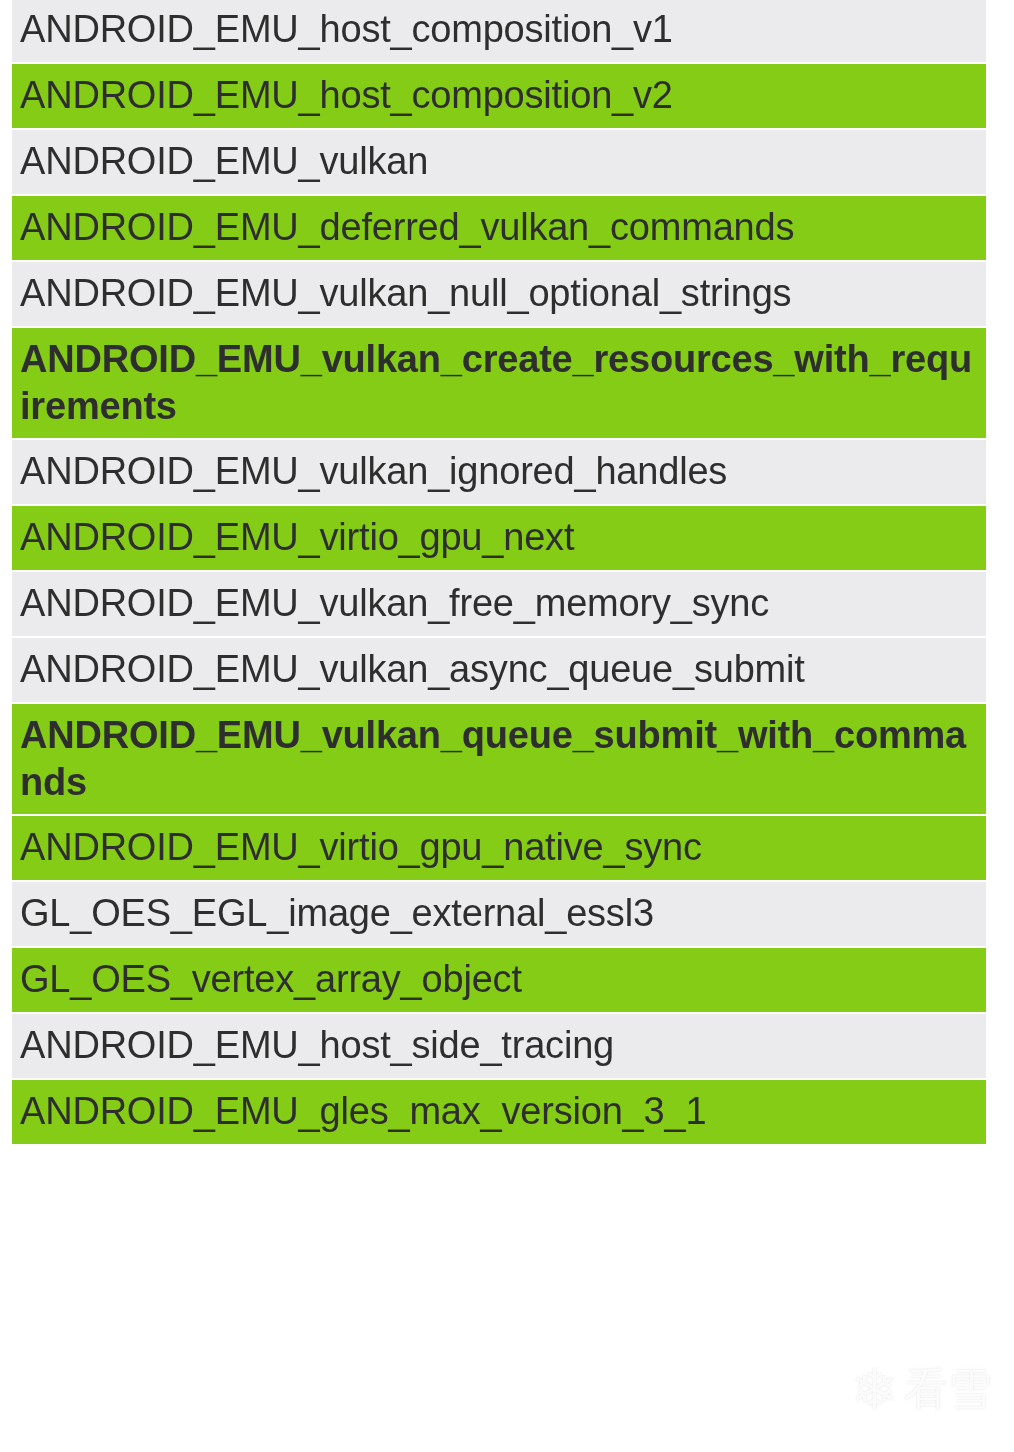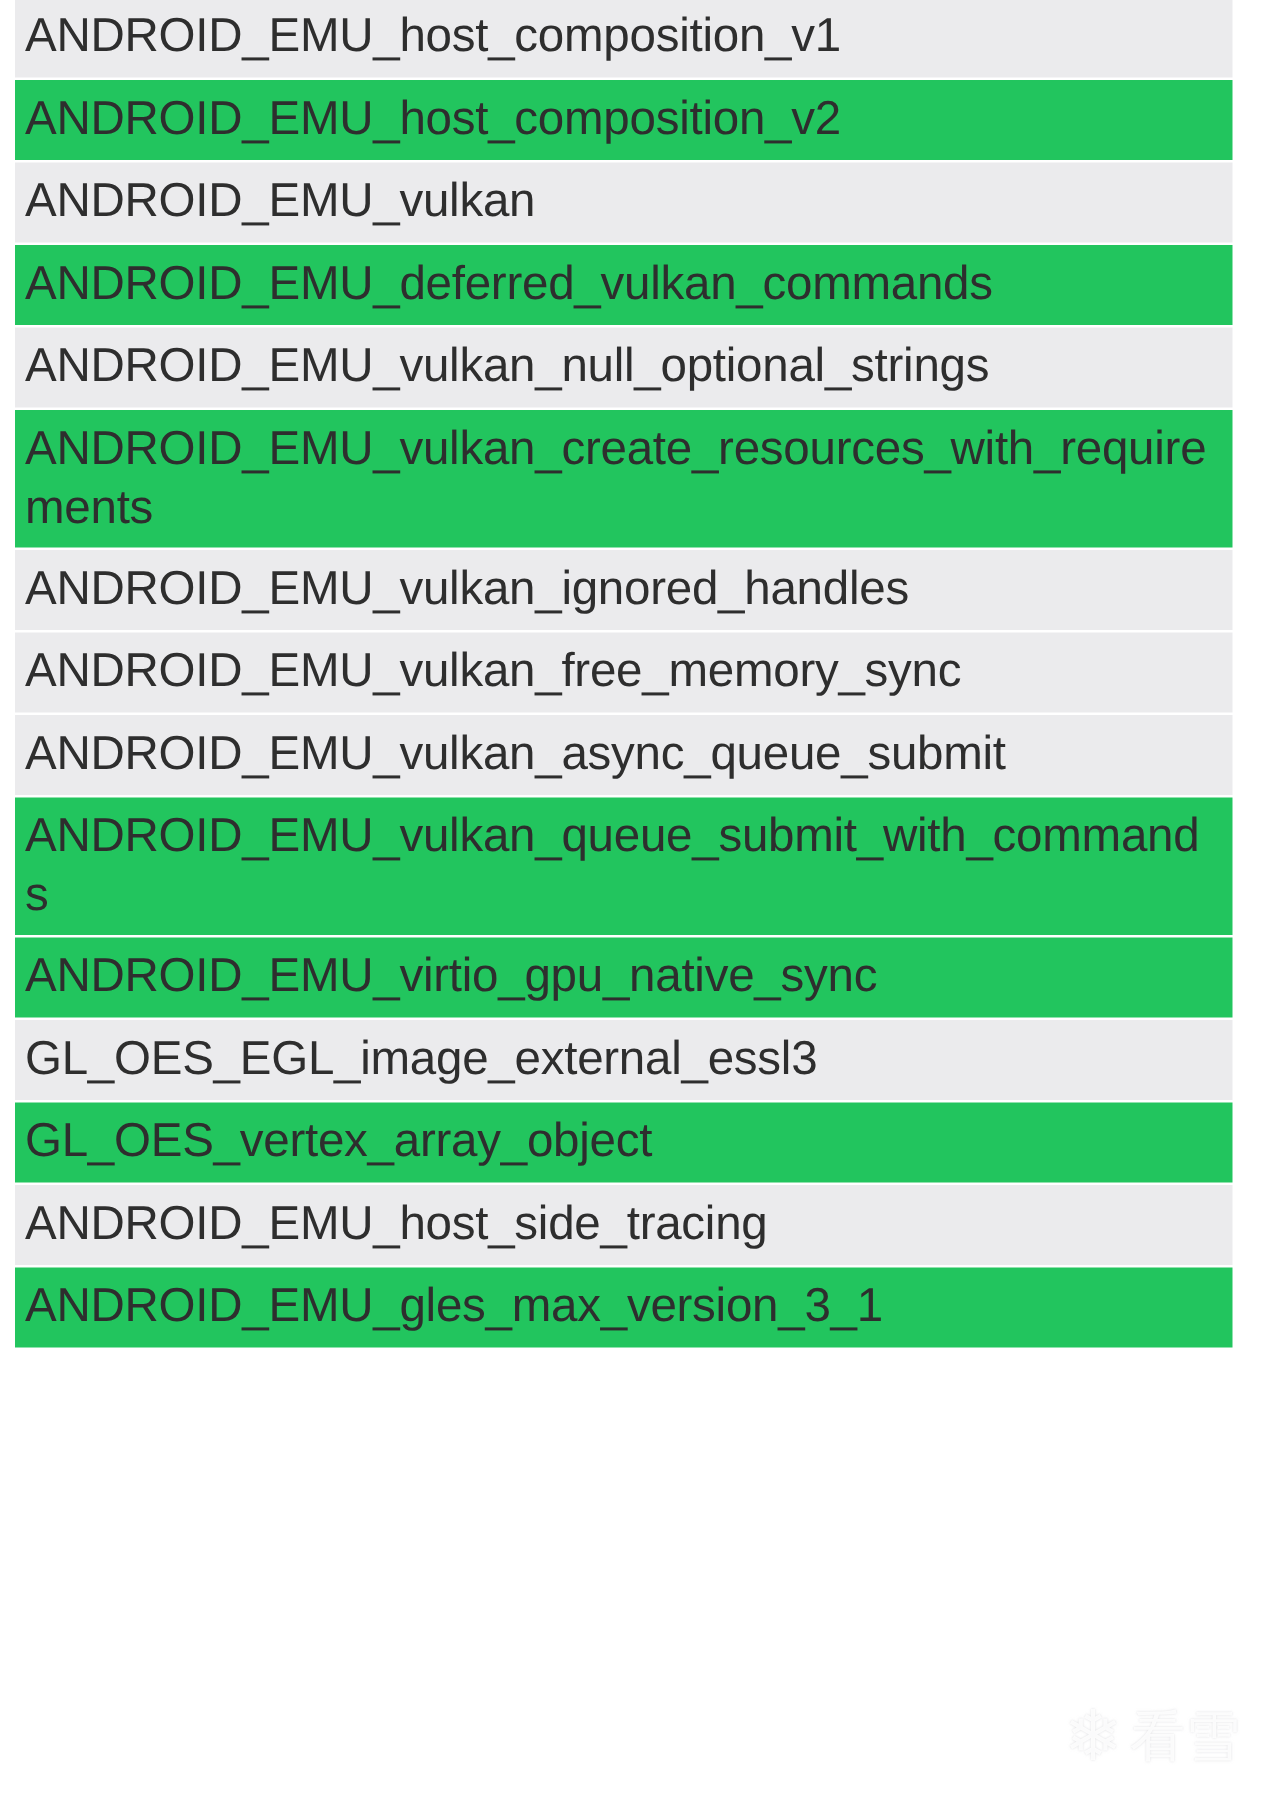--- a/index.html
+++ b/index.html
@@ -9,43 +9,44 @@
     margin-left: 12px; width: 974px;
     box-sizing: border-box;
     padding: 8px 8px 8px 8px;
     font-family: "Liberation Sans", sans-serif;
     font-size: 38px; line-height: 47px; color: #2e2e2e;
     word-break: break-all;
     letter-spacing: -0.2px;
     margin-bottom: 2px;
   }
   .row.single { height: 64px; }
-  .row.double { height: 110px; }
+  .row.double { height: 110px; font-weight: bold; }
   .row.shaded { background: #ebebed; }
-  .row.plain { background: #22c55e; }
+  .row.plain { background: #84cc16; }
   .watermark {
     position: absolute; right: 22px; bottom: 30px;
     font-family: "DejaVu Sans", sans-serif;
     color: rgba(255,255,255,0.85);
     font-size: 44px; display: flex; align-items: center; gap: 6px;
     text-shadow: 0 0 2px rgba(200,200,205,0.6);
   }
   .watermark .flake { font-size: 56px; }
 </style>
 </head>
 <body>
 
 <div class="list">
   <div class="row single shaded">ANDROID_EMU_host_composition_v1</div>
   <div class="row single plain">ANDROID_EMU_host_composition_v2</div>
   <div class="row single shaded">ANDROID_EMU_vulkan</div>
   <div class="row single plain">ANDROID_EMU_deferred_vulkan_commands</div>
   <div class="row single shaded">ANDROID_EMU_vulkan_null_optional_strings</div>
   <div class="row double plain">ANDROID_EMU_vulkan_create_resources_with_requirements</div>
   <div class="row single shaded">ANDROID_EMU_vulkan_ignored_handles</div>
+  <div class="row single plain">ANDROID_EMU_virtio_gpu_next</div>
   <div class="row single shaded">ANDROID_EMU_vulkan_free_memory_sync</div>
   <div class="row single shaded">ANDROID_EMU_vulkan_async_queue_submit</div>
   <div class="row double plain">ANDROID_EMU_vulkan_queue_submit_with_commands</div>
   <div class="row single plain">ANDROID_EMU_virtio_gpu_native_sync</div>
   <div class="row single shaded">GL_OES_EGL_image_external_essl3</div>
   <div class="row single plain">GL_OES_vertex_array_object</div>
   <div class="row single shaded">ANDROID_EMU_host_side_tracing</div>
   <div class="row single plain">ANDROID_EMU_gles_max_version_3_1</div>
 </div>
 

